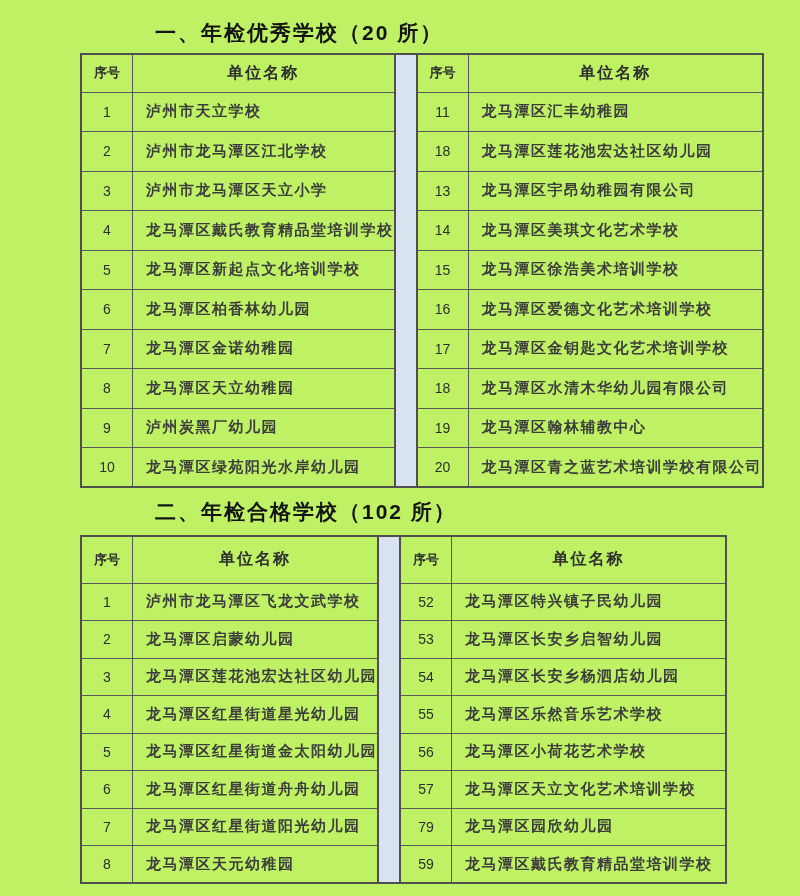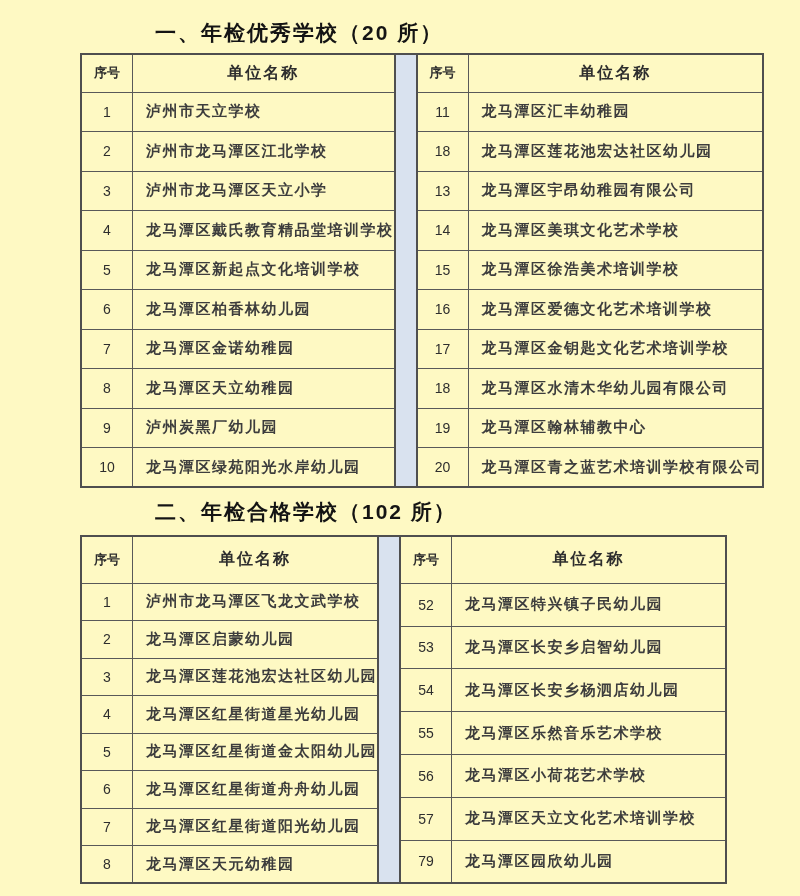--- a/index.html
+++ b/index.html
@@ -1,21 +1,21 @@
 <!DOCTYPE html>
 <html><head>
 <meta charset="utf-8">
 <style>
   * { margin: 0; padding: 0; box-sizing: border-box; }
   html, body { background: #ffffff; }
   .page {
     position: relative;
     width: 800px;
     height: 896px;
-    background: #fef9c3;
+    background: #bef264;
     overflow: hidden;
     font-family: "Liberation Serif", serif;
   }
   .content {
     position: absolute;
     left: 80px;
     top: 0;
     width: 647px;
   }
   .section-title {
@@ -342,18 +342,22 @@
             <tr>
               <td class="seq">57</td>
               <td class="name">龙马潭区天立文化艺术培训学校</td>
             </tr>
 
             <tr>
               <td class="seq">79</td>
               <td class="name">龙马潭区园欣幼儿园</td>
             </tr>
 
+            <tr>
+              <td class="seq">59</td>
+              <td class="name">龙马潭区戴氏教育精品堂培训学校</td>
+            </tr>
           </tbody>
       </table>
     </div>
 
   </div>
 </div>
 
 </body></html>

